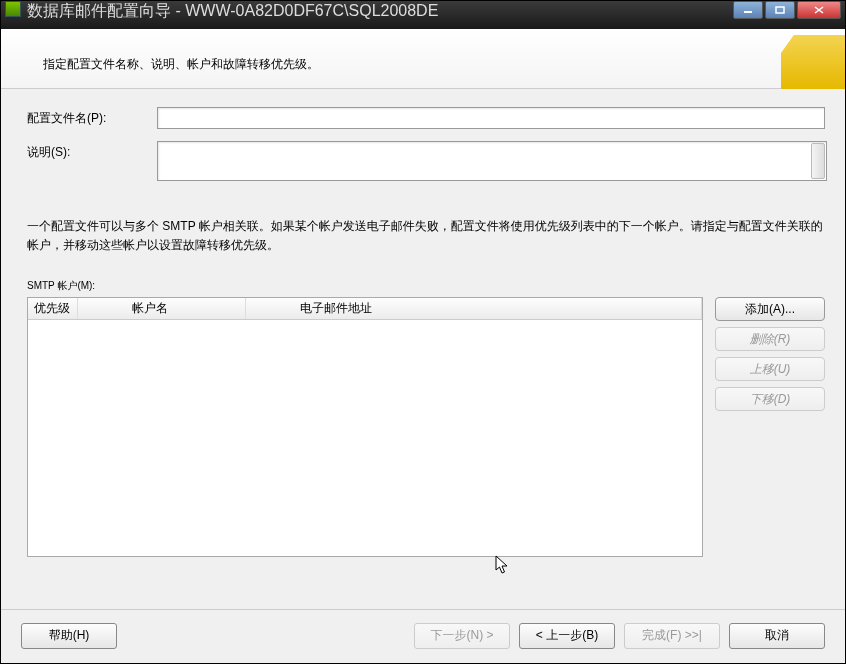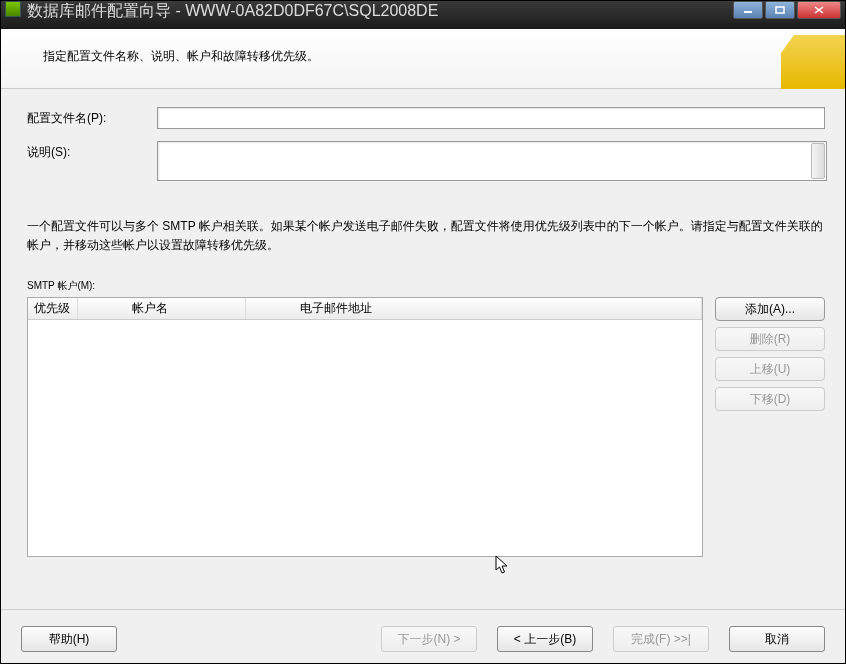--- a/index.html
+++ b/index.html
@@ -28,21 +28,21 @@
     .winbtn.close { background: linear-gradient(to bottom,#e88,#c33); width: 44px; }
 
     .header-pane {
       height: 60px;
       background: linear-gradient(to bottom,#ffffff,#f4f4f4);
       border-bottom: 1px solid #ccc;
       padding: 8px 16px 8px 20px;
       position: relative;
     }
     .header-title { font-size: 14px; font-weight: bold; color:#000; }
-    .header-sub { font-size: 12px; color:#000; margin-left: 22px; margin-top: 11px; }
+    .header-sub { font-size: 12px; color:#000; margin-left: 22px; margin-top: 19px; }
     .header-icon {
       position: absolute; right: 0; top: 0; width: 64px; height: 60px;
       background: linear-gradient(to bottom,#f5d75a,#e6b800);
       clip-path: polygon(20% 10%, 100% 10%, 100% 100%, 0 100%, 0 40%);
     }
 
     .body-pane { padding: 18px 20px 10px 26px; height: 520px; display:flex; flex-direction:column;}
     .form-row { display: flex; align-items: flex-start; margin-bottom: 12px; }
     .form-label { width: 130px; font-size: 12px; padding-top: 3px; }
     .form-input-line {
@@ -76,28 +76,28 @@
     .col.acct { width: 120px; }
     .col.email { flex: 1; }
 
     .side-buttons { display: flex; flex-direction: column; gap: 6px; width: 110px; }
     .side-btn {
       height: 24px; font-size: 12px;
       background: linear-gradient(to bottom,#fdfdfd,#e6e6e6);
       border: 1px solid #999; border-radius: 4px; cursor: default;
     }
     .side-btn:disabled, .side-btn.disabled {
-      color: #999; border-color:#ccc; background: linear-gradient(to bottom,#f8f8f8,#eee);
+      color: #999; border-color:#ccc; background: linear-gradient(to bottom,#f8f8f8,#eee); font-style: italic;
     }
 
     .footer-pane {
       height: 52px;
       border-top: 1px solid #ccc;
       background: #f0f0f0;
-      display: flex; padding: 16px 20px; gap: 20px;
+      display: flex; align-items: center; padding: 5px 20px; gap: 9px;
     }
     .footer-pane .spacer { flex: 1; }
     .wiz-btn {
       min-width: 96px; height: 26px; font-size: 12px;
       background: linear-gradient(to bottom,#fdfdfd,#e6e6e6);
       border: 1px solid #888; border-radius: 3px; cursor: default;
       padding: 0 10px;
     }
     .wiz-btn.disabled { color:#999; border-color:#ccc; background: linear-gradient(to bottom,#f8f8f8,#eee);}
 

